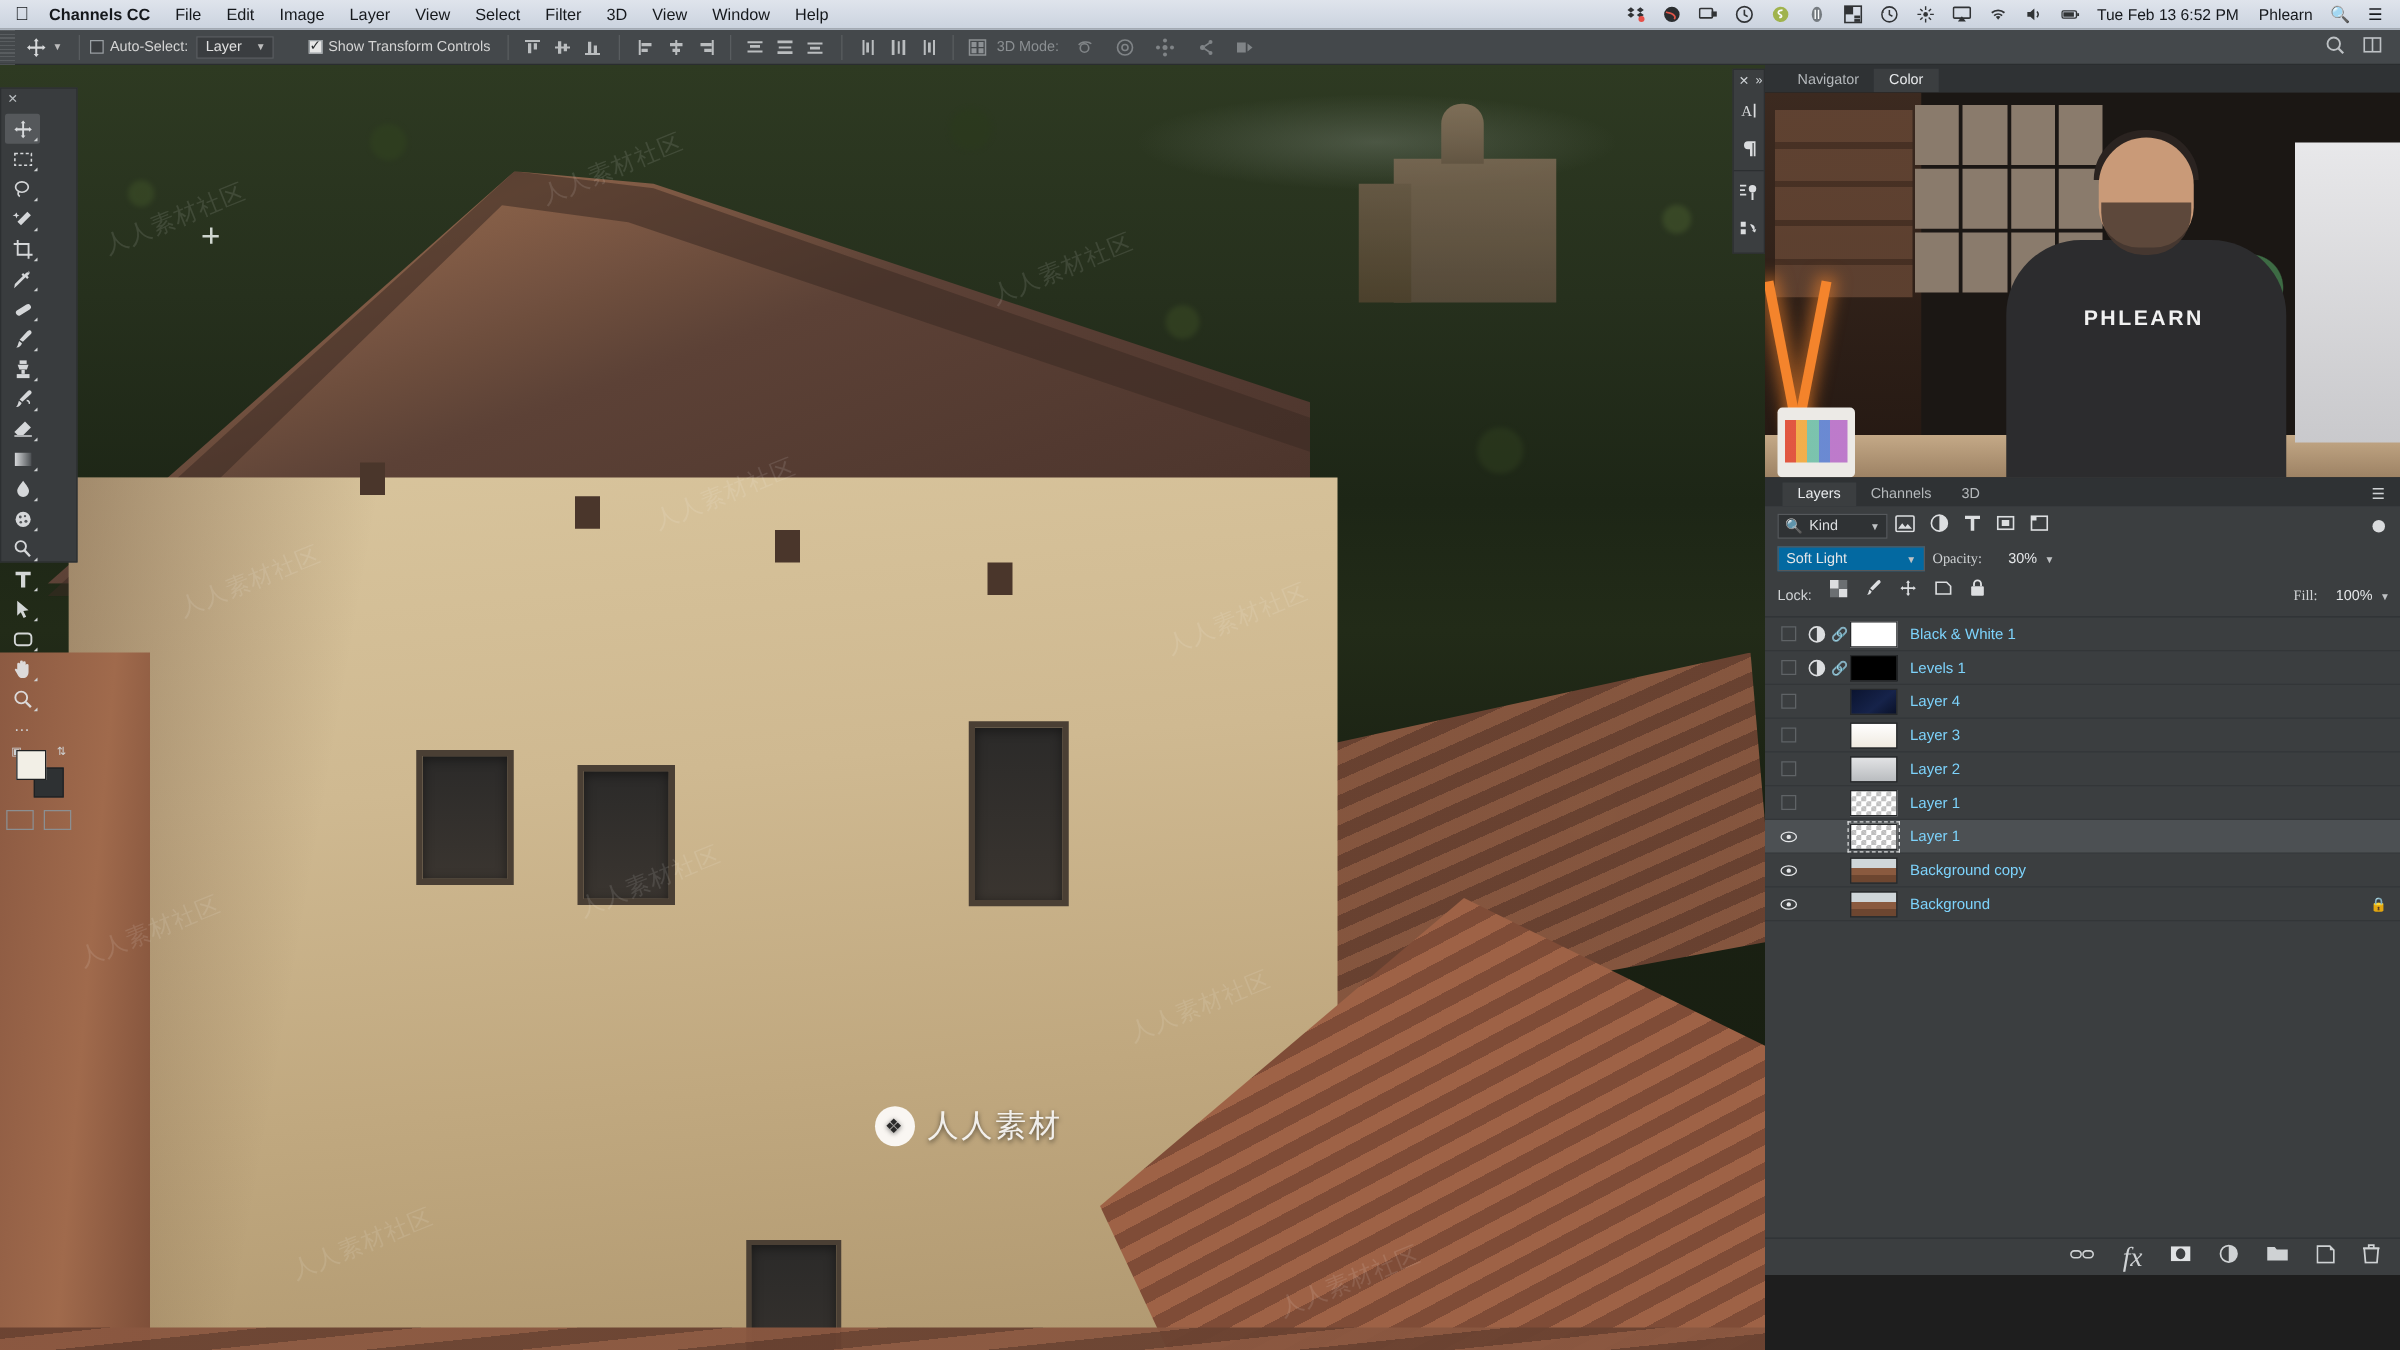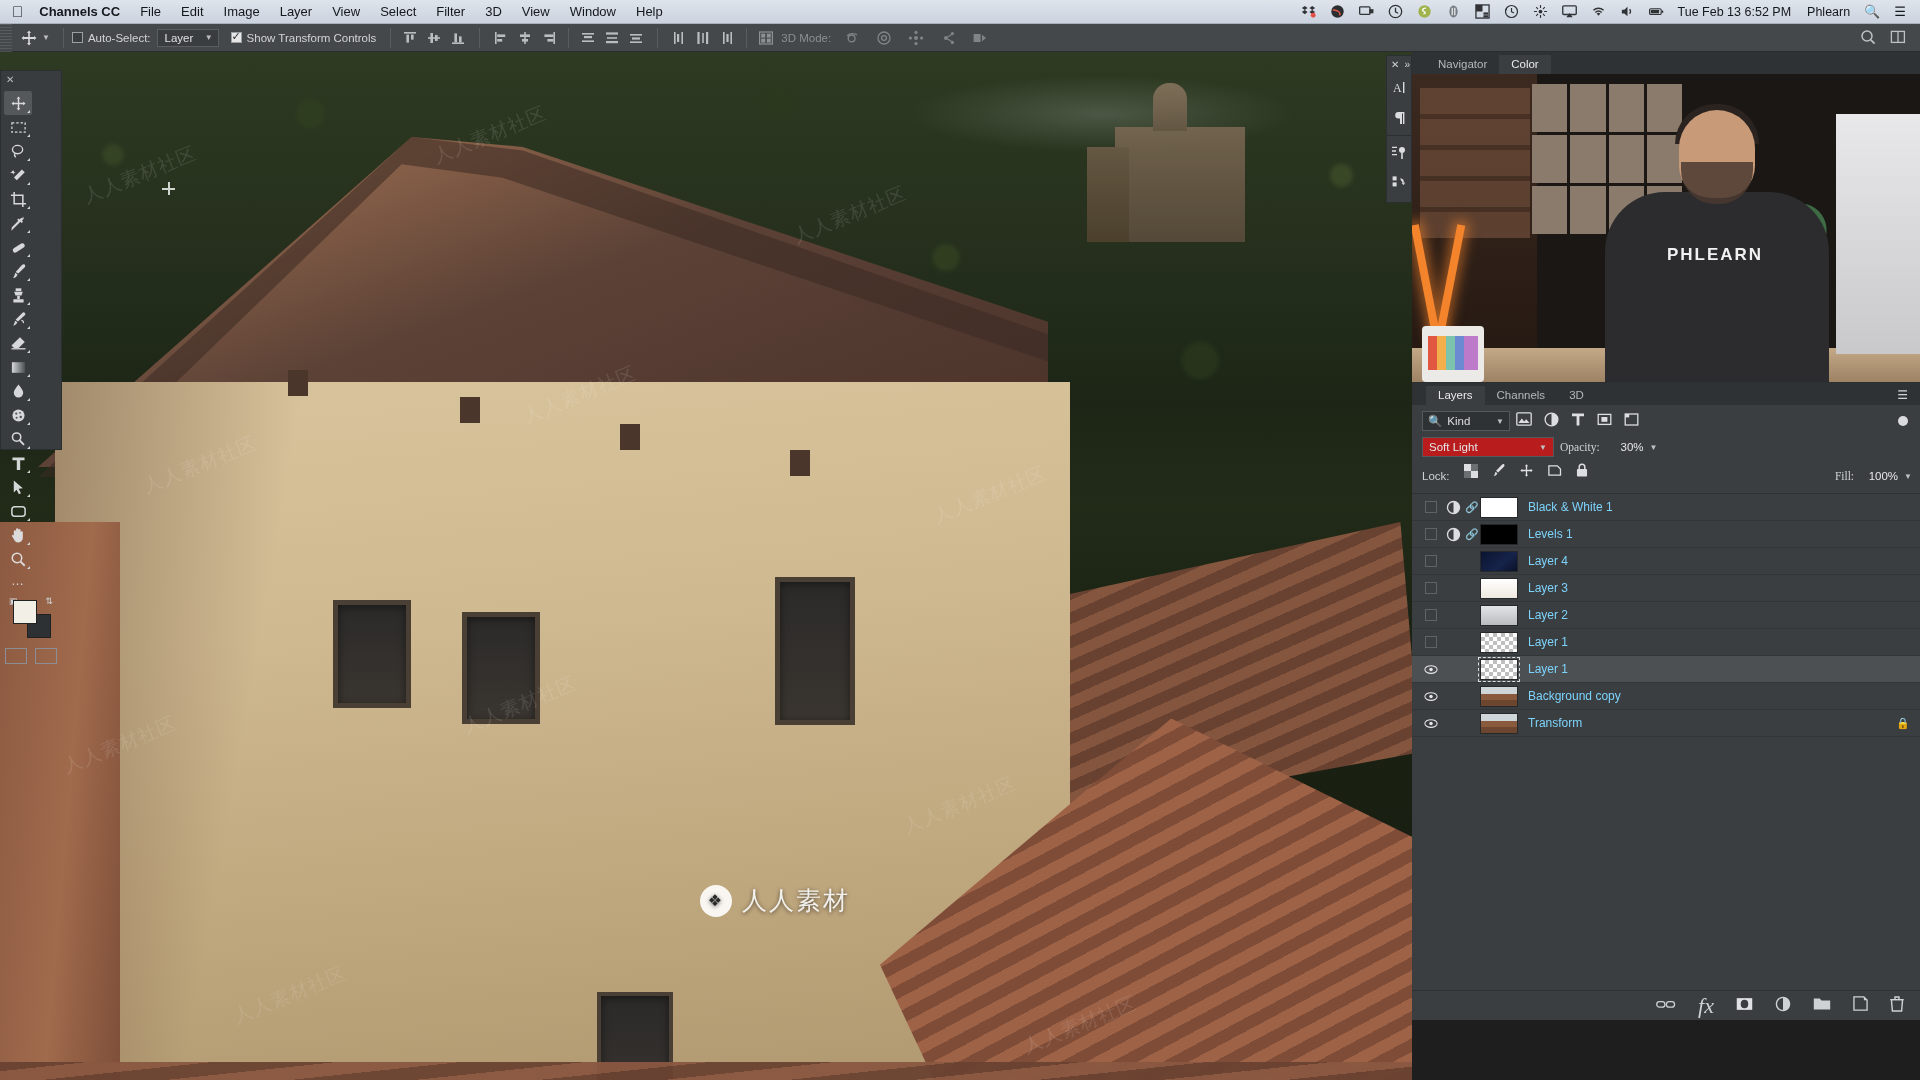--- a/index.html
+++ b/index.html
@@ -257,21 +257,21 @@
     background:#3b3e40; border-top:1px solid #2c2f31;
   }
   .lp-filter{ display:flex; align-items:center; gap:6px; padding:6px 8px 4px 10px; }
   .lp-kind{ flex:0 0 88px; height:20px; background:#2f3234; border:1px solid #56595c;
             display:flex; align-items:center; gap:5px; padding:0 5px; font-size:11.5px; color:#dcdee0;}
   .lp-kind .arrow{ margin-left:auto; font-size:8px; color:#bfc2c4;}
   .lp-filter-ics{ display:flex; align-items:center; gap:12px; color:#dcdee0;}
   .lp-toggle{ margin-left:auto; width:10px; height:10px; border-radius:50%;
               background:#d9dbdd; margin-right:4px;}
   .lp-blend{ display:flex; align-items:center; gap:6px; padding:2px 8px 2px 10px; }
-  .lp-blend .sel{ width:132px; height:20px; background:#b91c1c; border:1px solid #56595c;
+  .lp-blend .sel{ width:118px; height:20px; background:#0369a1; border:1px solid #56595c;
     display:flex; align-items:center; padding:0 6px; font-size:11.5px; color:#e4e6e8;}
   .lp-blend .sel .arrow{ margin-left:auto; font-size:8px; color:#bfc2c4; }
   .lp-lbl{ font-size:11.5px; color:#cfd2d4;font-family:Liberation Serif, serif; }
   .lp-val{ font-size:11.5px; color:#e4e6e8; min-width:38px; text-align:right; }
   .lp-spin{ font-size:8px; color:#bfc2c4; }
   .lp-lock{ display:flex; align-items:flex-end; gap:13px; padding:4px 8px 5px 10px; color:#dcdee0; }
   .lp-lock .lbl{ font-size:11.5px; color:#cfd2d4; margin-right:1px;}
   .lp-lock .right{ margin-left:auto; display:flex; align-items:center; gap:6px;}
 
   .layerlist{ position:absolute; left:0; top:110px; right:0; bottom:30px;
@@ -425,21 +425,21 @@
     </div>
     <div class="ob-sep"></div>
     <div class="ob-chk">
       <span class="chkbox"></span>
       <span>Auto-Select:</span>
     </div>
     <div class="ob-select">
       <span>Layer</span>
       <span class="caret">▼</span>
     </div>
-    <div class="ob-chk" style="margin-left:12px">
+    <div class="ob-chk" style="margin-left:28px">
       <span class="chkbox on"></span>
       <span>Show Transform Controls</span>
     </div>
     <div class="ob-sep"></div>
     <div class="align-grp">
       <span class="align-btn">
           <svg width="16" height="16" viewBox="0 0 16 16">
             <rect x="2" y="2" width="12" height="1.6" fill="#cfd2d4"></rect>
             <rect x="4.4" y="4.6" width="2.6" height="8" fill="#cfd2d4"></rect>
             <rect x="9" y="4.6" width="2.6" height="5" fill="#cfd2d4"></rect>
@@ -1041,21 +1041,21 @@
       <div class="lrow">
         <span class="eye">
             <svg width="14" height="11" viewBox="0 0 16 11">
               <ellipse cx="8" cy="5.5" rx="7" ry="4.4" fill="none" stroke="#e3e5e7" stroke-width="1.2"></ellipse>
               <circle cx="8" cy="5.5" r="2" fill="#e3e5e7"></circle>
             </svg>
           </span>
         <span class="fxdot"></span>
         <span class="linkic"></span>
         <span class="thumb thumb-photo"></span>
-        <span class="lname">Transform</span>
+        <span class="lname">Background</span>
         <span class="lock-r">🔒</span>
       </div>
 
     </div>
 
     <div class="lp-bottom">
       <span><svg width="20" height="13" viewBox="0 0 22 13">
             <rect x="0.8" y="3.4" width="9" height="6" rx="3" fill="none" stroke="#cfd2d4" stroke-width="1.4"></rect>
             <rect x="11.4" y="3.4" width="9" height="6" rx="3" fill="none" stroke="#cfd2d4" stroke-width="1.4"></rect>
           </svg></span>

